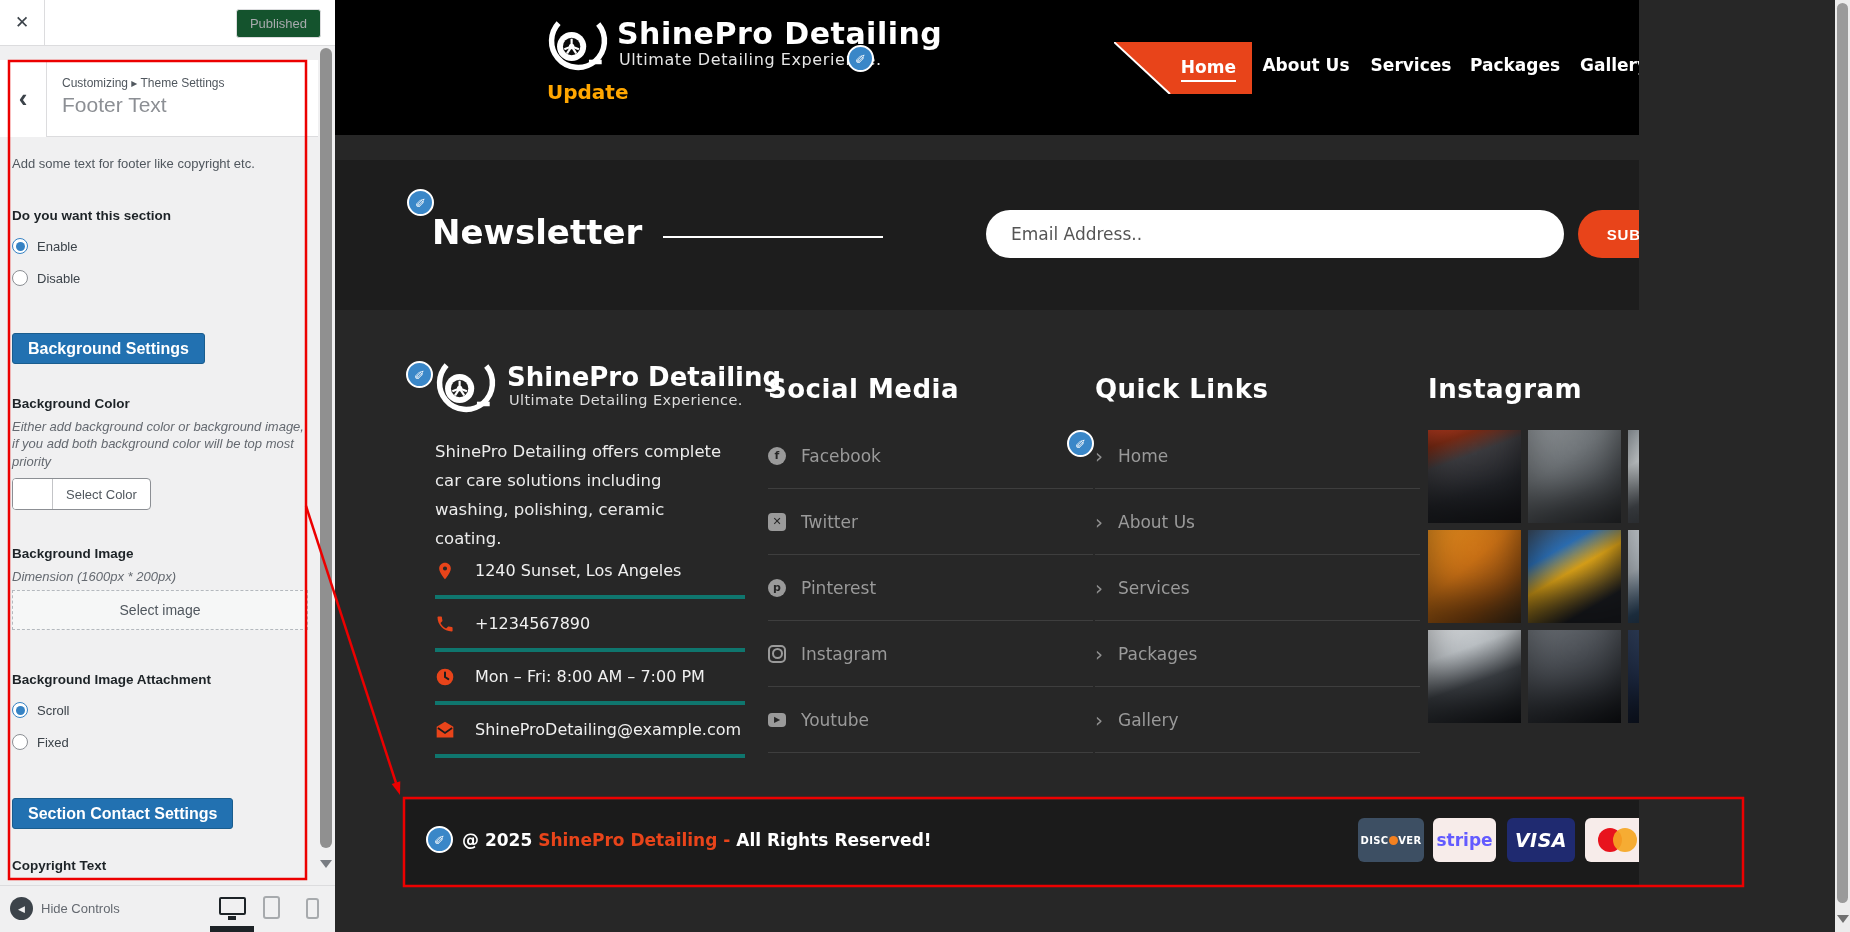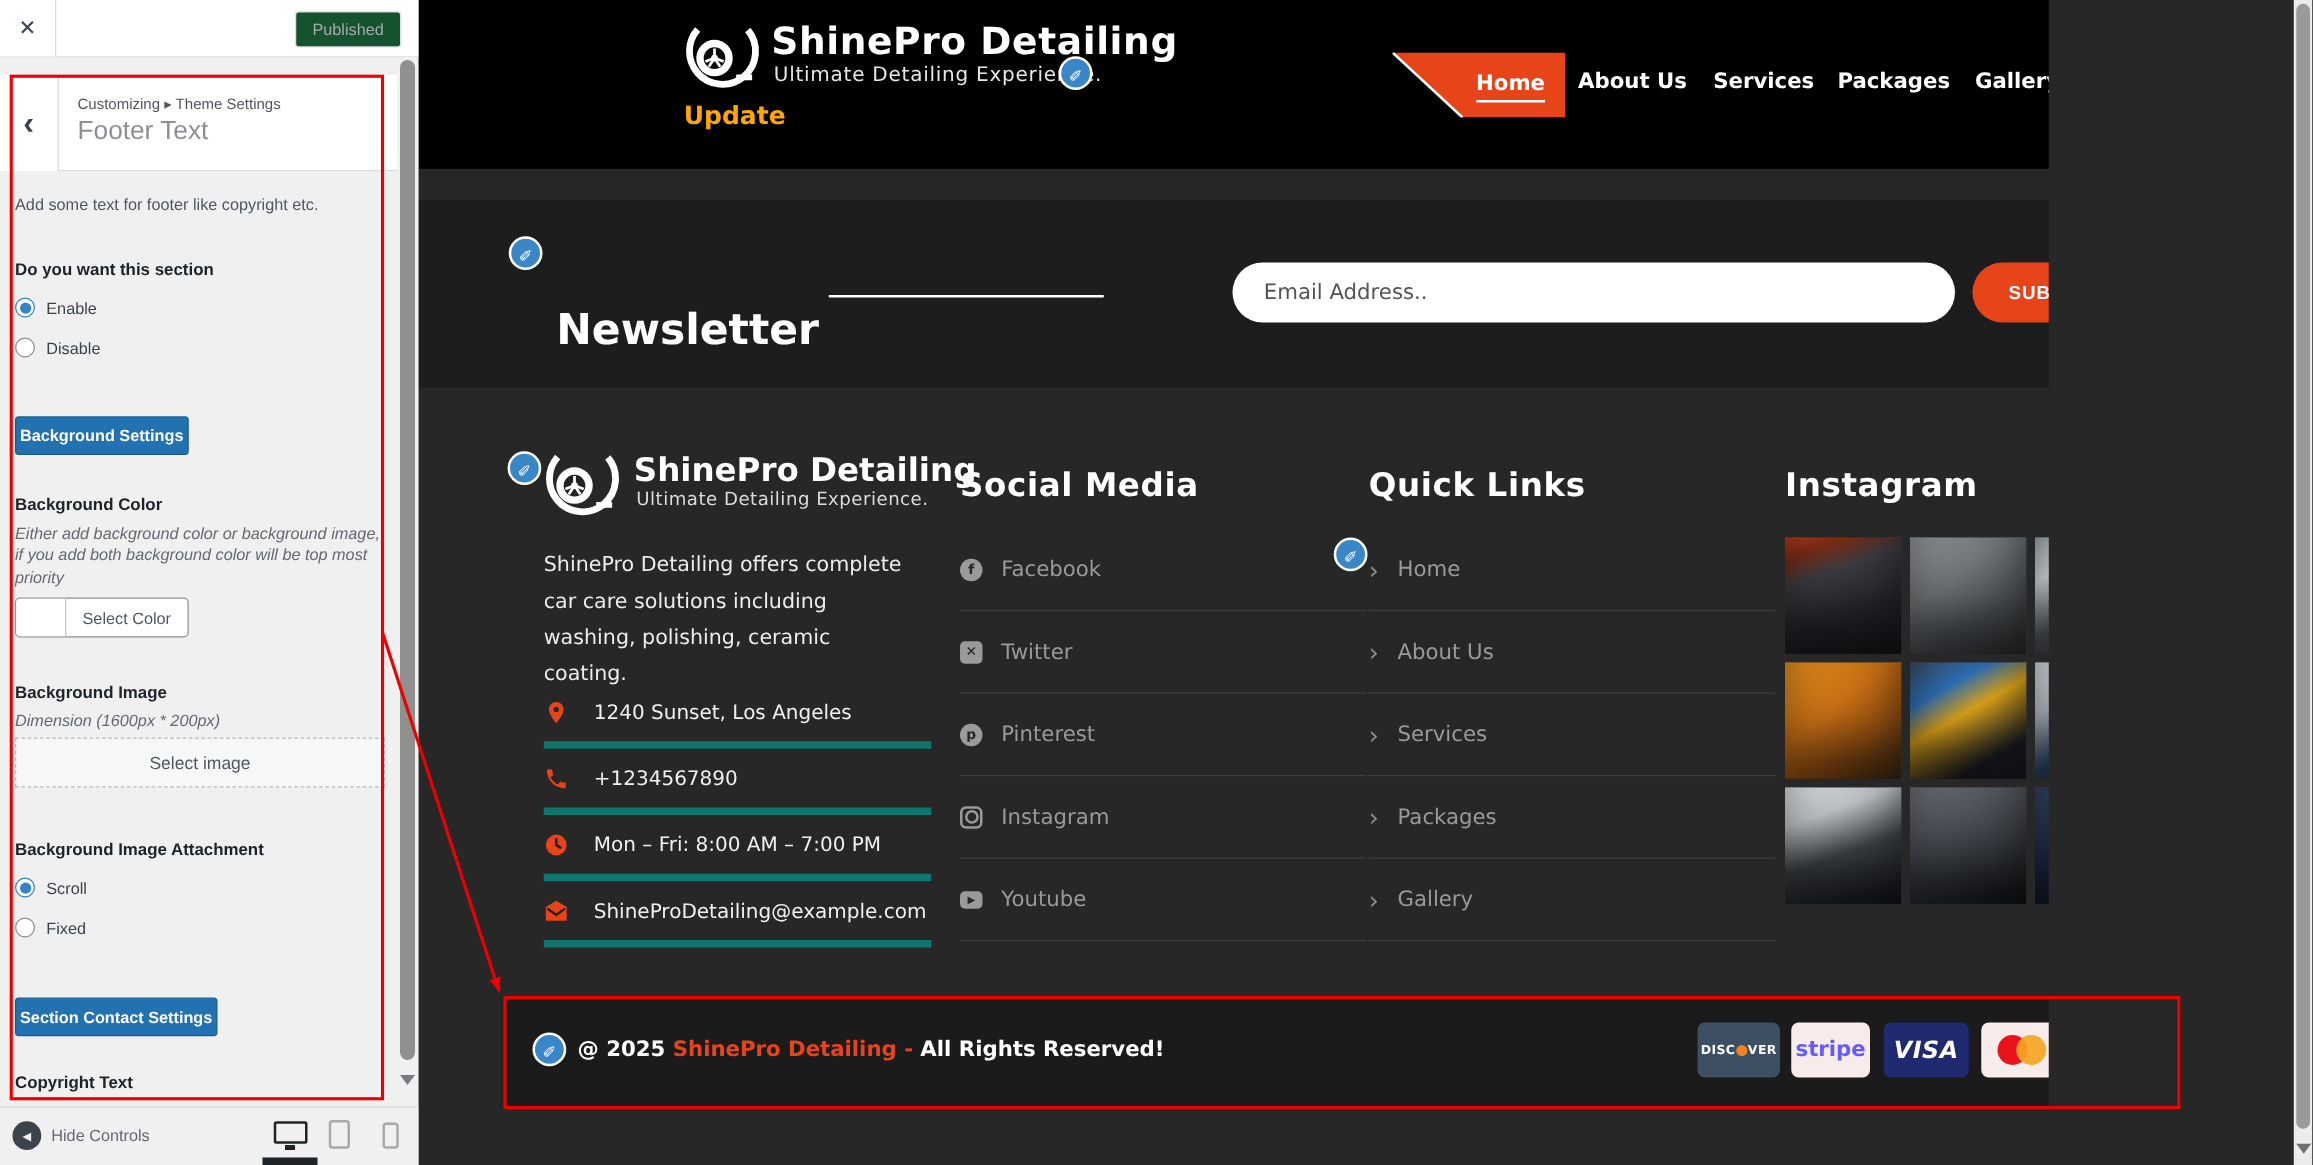--- a/index.html
+++ b/index.html
@@ -15,21 +15,21 @@
   .panel-header { position:absolute; left:0; top:60px; width:318px; height:77px; background:#fff; border-bottom:1px solid #dcdcde; }
   .back-btn { position:absolute; left:0; top:0; width:47px; height:77px; background:#fff; border:none; border-right:1px solid #dcdcde; font-size:26px; color:#3c434a; font-weight:bold; }
   .crumb { position:absolute; left:62px; top:16px; font-size:12px; color:#50575e; }
   .panel-title { position:absolute; left:62px; top:33px; font-size:21px; color:#8c8f94; }
   .side-desc { position:absolute; left:12px; top:156px; width:288px; font-size:13px; color:#50575e; }
   .ctl-label { position:absolute; left:12px; font-size:13.5px; font-weight:bold; color:#1d2327; }
   .radio-row { position:absolute; left:12px; display:flex; align-items:center; gap:9px; font-size:13px; color:#3c434a; cursor:pointer; }
   .rdot { width:16px; height:16px; border-radius:50%; background:#fff; border:1px solid #8c8f94; display:inline-flex; align-items:center; justify-content:center; }
   .rdot.checked { border-color:#3582c4; }
   .rdot.checked::after { content:""; width:9px; height:9px; border-radius:50%; background:#3582c4; }
-  .blue-btn { position:absolute; left:12px; height:31px; background:#2271b1; color:#fff; font-size:13px; font-weight:bold; border:1px solid #1a5d8e; border-radius:3px; padding:0 3px; cursor:pointer; }
+  .blue-btn { position:absolute; left:12px; height:31px; background:#2271b1; color:#fff; font-size:16px; font-weight:bold; border:1px solid #1a5d8e; border-radius:3px; padding:0 15px; cursor:pointer; }
   .help-italic { position:absolute; left:12px; width:292px; font-style:italic; font-size:13px; color:#646970; line-height:1.33; }
   .color-ctl { position:absolute; left:12px; top:478px; height:32px; display:inline-flex; align-items:center; background:#fff; border:1px solid #8c8f94; border-radius:4px; overflow:hidden; cursor:pointer; }
   .color-swatch { width:40px; height:32px; background:#fff; border-right:1px solid #c3c4c7; }
   .color-ctl-label { padding:0 13px; font-size:13px; color:#50575e; }
   .select-image { position:absolute; left:12px; top:590px; width:296px; height:40px; background:#f6f7f7; border:1px dashed #b4b9be; color:#50575e; font-size:14px; display:flex; align-items:center; justify-content:center; cursor:pointer; }
   .side-scroll-track { position:absolute; left:318px; top:46px; width:15px; height:838px; background:#f0f0f1; }
   .side-scroll-thumb { position:absolute; left:320px; top:48px; width:12px; height:800px; background:#909090; border-radius:6px; }
   .tri-down { width:0; height:0; border-left:6px solid transparent; border-right:6px solid transparent; border-top:8px solid #787c82; }
   .bottombar { position:absolute; left:0; top:885px; width:335px; height:47px; background:#f0f0f1; border-top:1px solid #dcdcde; }
   .collapse-circle { position:absolute; left:10px; top:11px; width:23px; height:23px; border-radius:50%; background:#3c434a; color:#f0f0f1; font-size:9px; display:flex; align-items:center; justify-content:center; cursor:pointer; }
@@ -46,30 +46,30 @@
   .logo-title { font-size:30px; font-weight:800; color:#fff; letter-spacing:.5px; }
   .logo-tag { font-size:16px; color:#e6e6e6; letter-spacing:.6px; }
   .update-link { position:absolute; left:212px; top:80px; font-size:20px; font-weight:bold; color:#ffa600; cursor:pointer; }
   .nav-link { position:absolute; top:55px; transform:translateX(-50%); font-size:17px; font-weight:600; color:#fff; cursor:pointer; display:flex; align-items:center; gap:7px; white-space:nowrap; }
   .home-tab { position:absolute; left:779px; top:42px; width:138px; height:52px; cursor:pointer; }
   .home-label { position:absolute; right:16px; top:15px; font-size:17px; font-weight:600; color:#fff; border-bottom:2px solid #fff; padding-bottom:3px; }
   .edit-badge { position:absolute; width:27px; height:27px; border-radius:50%; background:#3a87c8; border:2px solid #fff; color:#fff; display:flex; align-items:center; justify-content:center; font-size:13px; z-index:6; cursor:pointer; }
   .edit-badge span { transform:scaleY(-1); }
 
   .newsletter { position:absolute; left:0; top:160px; width:1500px; height:150px; background:#1d1d1d; }
-  .nl-title { position:absolute; left:110px; top:212px; font-size:34px; font-weight:800; color:#fff;margin-top:32px; }
+  .nl-title { position:absolute; left:97px; top:212px; font-size:34px; font-weight:800; color:#fff; }
   .nl-line { position:absolute; left:328px; top:236px; width:220px; height:2px; background:#fff; }
   .nl-input { position:absolute; left:651px; top:210px; width:578px; height:48px; border-radius:24px; border:none; background:#fff; padding:0 25px; font-size:17px; color:#333; font-family:"DejaVu Sans",sans-serif; }
   .nl-input::placeholder { color:#555; }
   .nl-btn { position:absolute; left:1243px; top:210px; width:153px; height:48px; border-radius:24px; border:none; background:#e8441a; color:#fff; font-size:15px; font-weight:bold; letter-spacing:.8px; cursor:pointer; }
 
   .ft-heading { position:absolute; font-size:26px; font-weight:800; color:#fff; letter-spacing:.5px; }
   .ft-desc { position:absolute; left:100px; top:438px; width:300px; font-size:16.5px; color:#ececec; line-height:1.75; }
   .contact-list { position:absolute; left:100px; top:546px; width:310px; }
-  .contact-row { height:53px; display:flex; align-items:center; gap:20px; border-bottom:6px solid #0f766e; font-size:16px; color:#f0f0f0; cursor:pointer; }
+  .contact-row { height:53px; display:flex; align-items:center; gap:20px; border-bottom:4px solid #0f766e; font-size:16px; color:#f0f0f0; cursor:pointer; }
   .c-icon { width:20px; height:20px; flex:0 0 20px; }
   .link-list { position:absolute; top:423px; width:325px; }
   .link-row { height:66px; display:flex; align-items:center; gap:15px; border-bottom:1px solid #3e3e3e; font-size:17px; color:#9a9a9a; cursor:pointer; }
   .sico { width:18px; height:18px; display:inline-flex; align-items:center; justify-content:center; font-size:11px; font-weight:bold; color:#262626; background:#9a9a9a; flex:0 0 18px; }
   .sico-fb { border-radius:50%; }
   .sico-tw { border-radius:4px; }
   .sico-pi { border-radius:50%; }
   .sico-yt { height:14px; border-radius:4px; font-size:8px; }
   .sico-ig { background:transparent; border:2px solid #9a9a9a; border-radius:5px; position:relative; }
   .sico-ig::after { content:""; width:7px; height:7px; border:2px solid #9a9a9a; border-radius:50%; }

